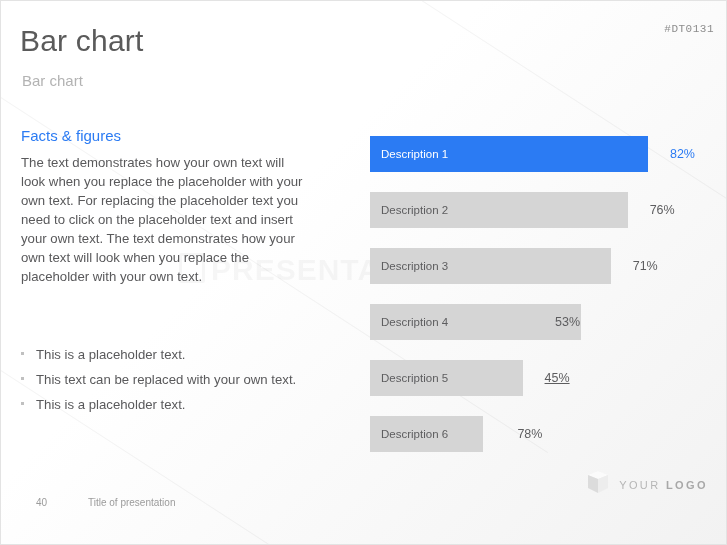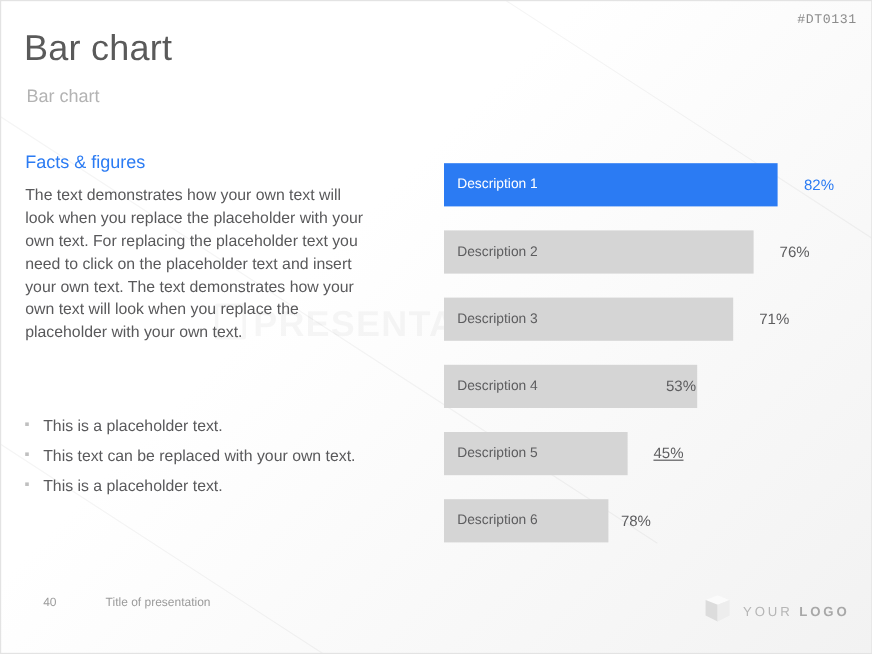--- a/index.html
+++ b/index.html
@@ -48,21 +48,21 @@
     height: 24px;
     margin-right: 6px;
     vertical-align: -3px;
     border: 3px solid rgba(0,0,0,0.035);
     border-radius: 2px;
   }
 
   .doc-code {
     position: absolute;
     right: 12px;
-    top: 10px;
+    top: 22px;
     font-family: "Liberation Mono", monospace;
     font-size: 11px;
     color: #8c8c8c;
     letter-spacing: 0.5px;
   }
 
   .title {
     position: absolute;
     left: 19px;
     top: 23px;
@@ -179,21 +179,21 @@
   .footer-title {
     position: absolute;
     left: 87px;
     bottom: 36px;
     font-size: 10px;
     color: #9b9b9b;
   }
   .logo {
     position: absolute;
     right: 18px;
-    bottom: 19px;
+    bottom: 45px;
     display: flex;
     align-items: center;
     gap: 10px;
     text-align: center;
   }
   .logo-text {
     font-size: 11px;
     letter-spacing: 2.4px;
     color: #b6b6b6;
   }
@@ -249,21 +249,21 @@
       </div>
       <span class="bar-value" style="left: 185px;">53%</span>
     </div>
     <div class="bar-row" style="top: 224px;">
       <div class="bar" style="width: 152.55px;">
         <span class="bar-label">Description 5</span>
       </div>
       <span class="bar-value" style="left: 174.55px; text-decoration: underline;">45%</span>
     </div>
     <div class="bar-row" style="top: 280px;">
-      <div class="bar" style="width: 137px;">
+      <div class="bar" style="width: 113px;">
         <span class="bar-label">Description 6</span>
       </div>
       <span class="bar-value" style="left: 147.43px;">78%</span>
     </div>
   </div>
 
   <div class="footer-page">40</div>
   <div class="footer-title">Title of presentation</div>
 
   <div class="logo">

